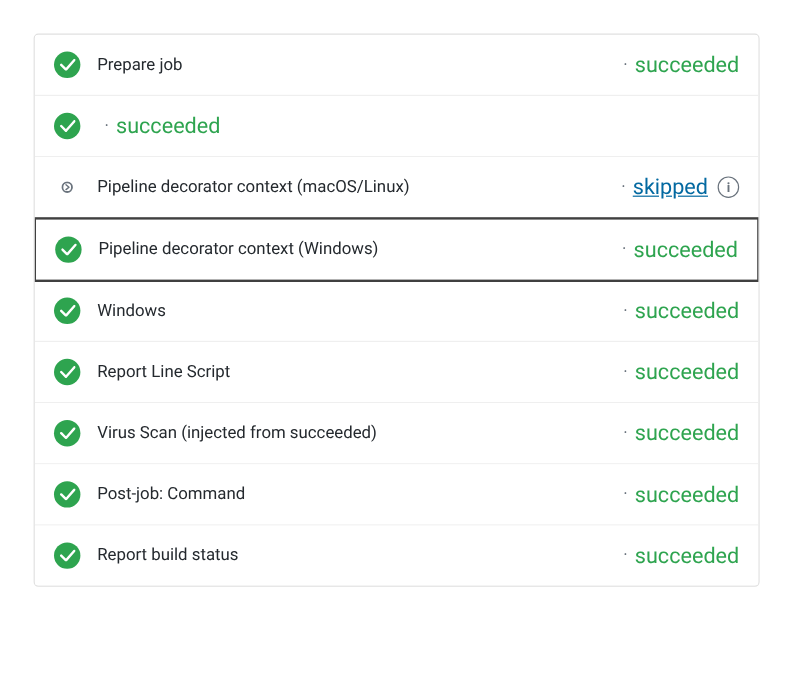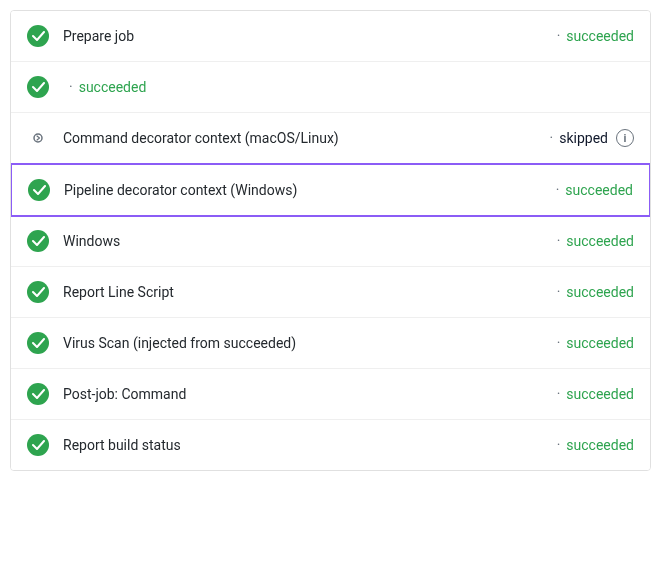--- a/index.html
+++ b/index.html
@@ -6,36 +6,36 @@
     body {
       font-family: -apple-system, BlinkMacSystemFont, 'Segoe UI', Roboto, sans-serif;
       background: #fff;
       width: 661px;
       min-height: 565px;
     }
     .job-list {
       background: #fff;
       border: 1px solid #e0e0e0;
       border-radius: 4px;
-      margin: 10px;
+      margin: 28px;
       overflow: hidden;
     }
     .job-item {
       display: flex;
       align-items: center;
       padding: 14px 16px;
       border-bottom: 1px solid #efefef;
       background: #fff;
       position: relative;
     }
     .job-item:last-child {
       border-bottom: none;
     }
     .job-item.selected {
-      border: 2px solid #8b5cf6;
+      border: 2px solid #404040;
       margin: -1px;
       z-index: 1;
       background: #fff;
     }
     .status-icon {
       width: 22px;
       height: 22px;
       border-radius: 50%;
       display: flex;
       align-items: center;
@@ -57,27 +57,28 @@
       font-size: 14px;
       color: #24292e;
       flex: 1;
     }
     .separator {
       color: #6a737d;
       margin: 0 6px;
       font-size: 14px;
     }
     .status-text {
-      font-size: 14px;
+      font-size: 18px;
     }
     .status-text.succeeded {
       color: #2ea44f;
     }
     .status-text.skipped {
-      color: #0f172a;
+      color: #0369a1;
+      text-decoration: underline;
     }
     .info-icon {
       width: 18px;
       height: 18px;
       border-radius: 50%;
       border: 1.5px solid #6a737d;
       display: flex;
       align-items: center;
       justify-content: center;
       margin-left: 8px;
@@ -110,21 +111,21 @@
       <span class="separator">·</span>
       <span class="status-text succeeded">succeeded</span>
     </div>
     <div class="job-item">
       <div class="status-icon skipped" style="border: none; background: none;">
         <svg width="10" height="10" viewBox="0 0 10 10" fill="none">
         <circle cx="5" cy="5" r="4" stroke="#6a737d" stroke-width="1.5"></circle>
         <path d="M4 3L6.5 5L4 7" stroke="#6a737d" stroke-width="1.2" stroke-linecap="round" stroke-linejoin="round"></path>
       </svg>
       </div>
-      <span class="job-name">Command decorator context (macOS/Linux)</span>
+      <span class="job-name">Pipeline decorator context (macOS/Linux)</span>
       <span class="separator">·</span>
       <span class="status-text skipped">skipped</span>
       <div class="info-icon">i</div>
     </div>
     <div class="job-item selected">
       <div class="status-icon success">
         <svg width="13" height="10" viewBox="0 0 13 10" fill="none">
         <path d="M1 5L5 9L12 1" stroke="white" stroke-width="2" stroke-linecap="round" stroke-linejoin="round"></path>
       </svg>
       </div>

